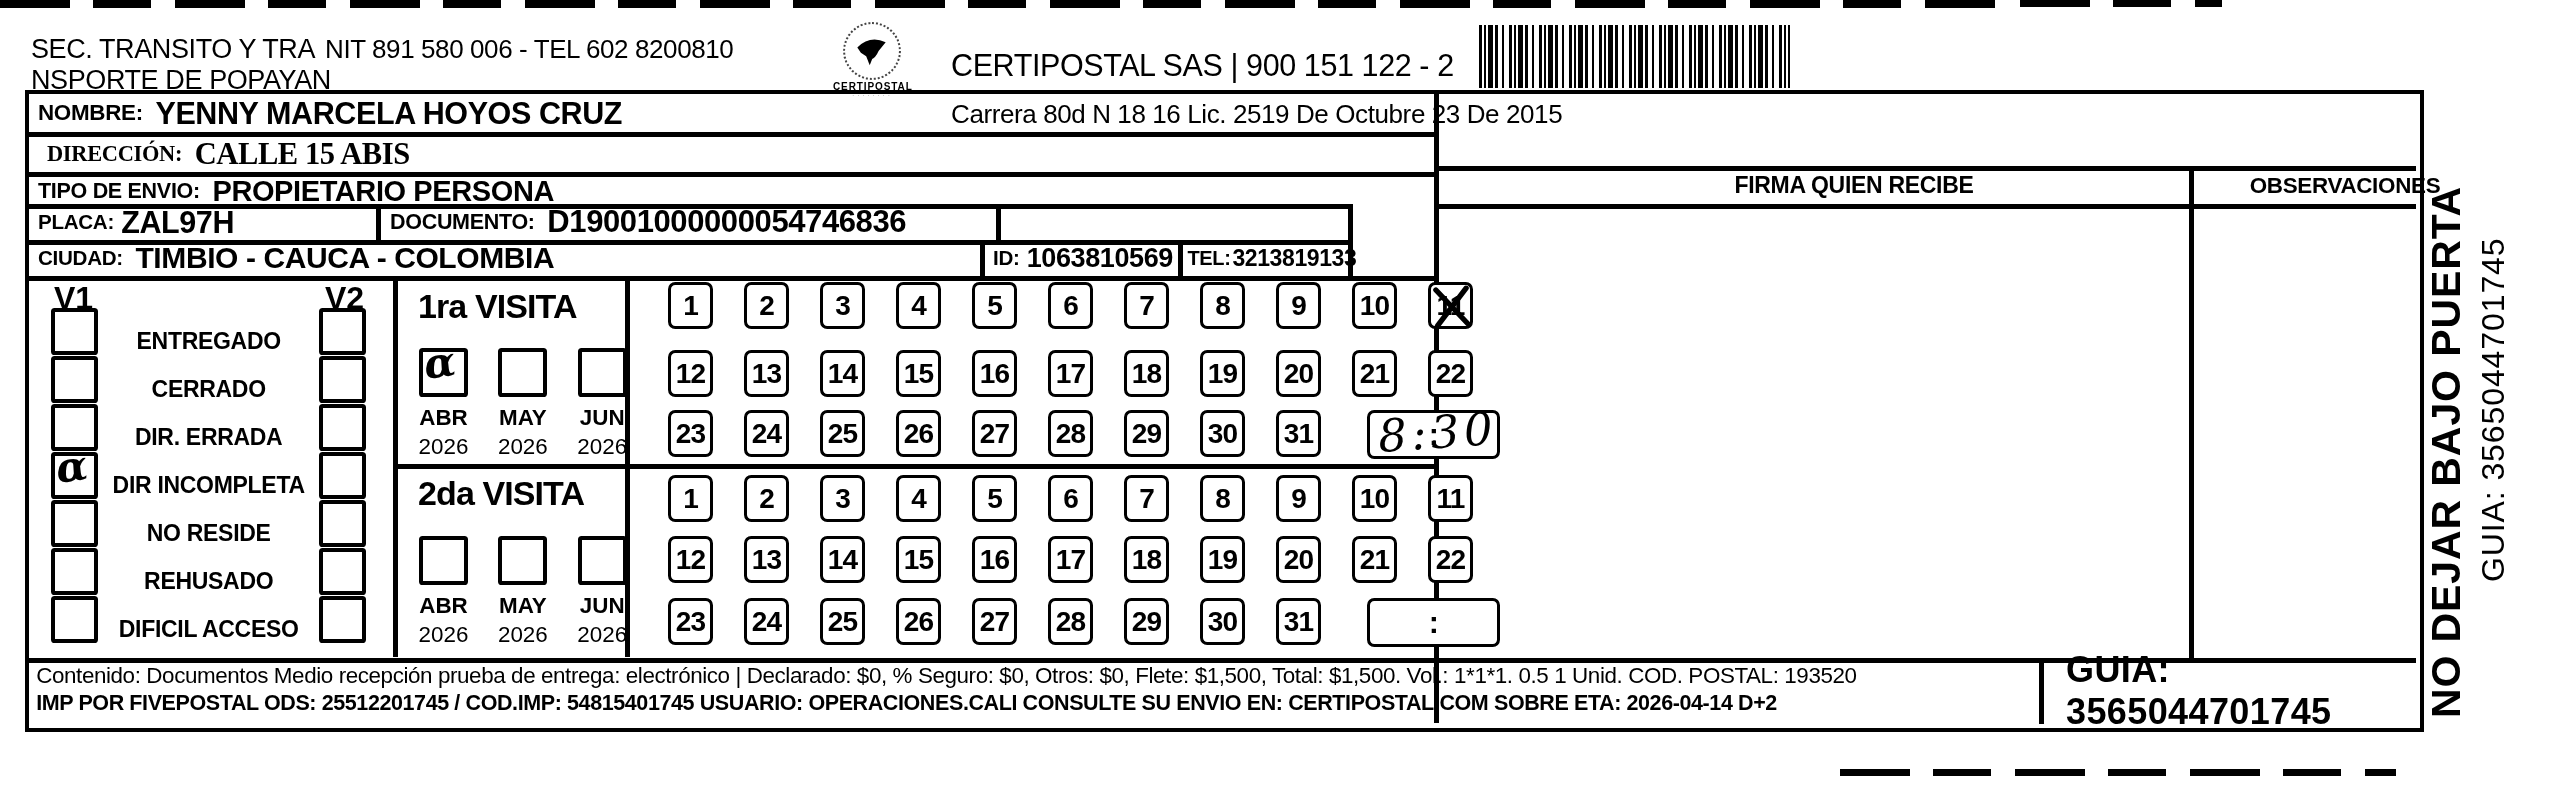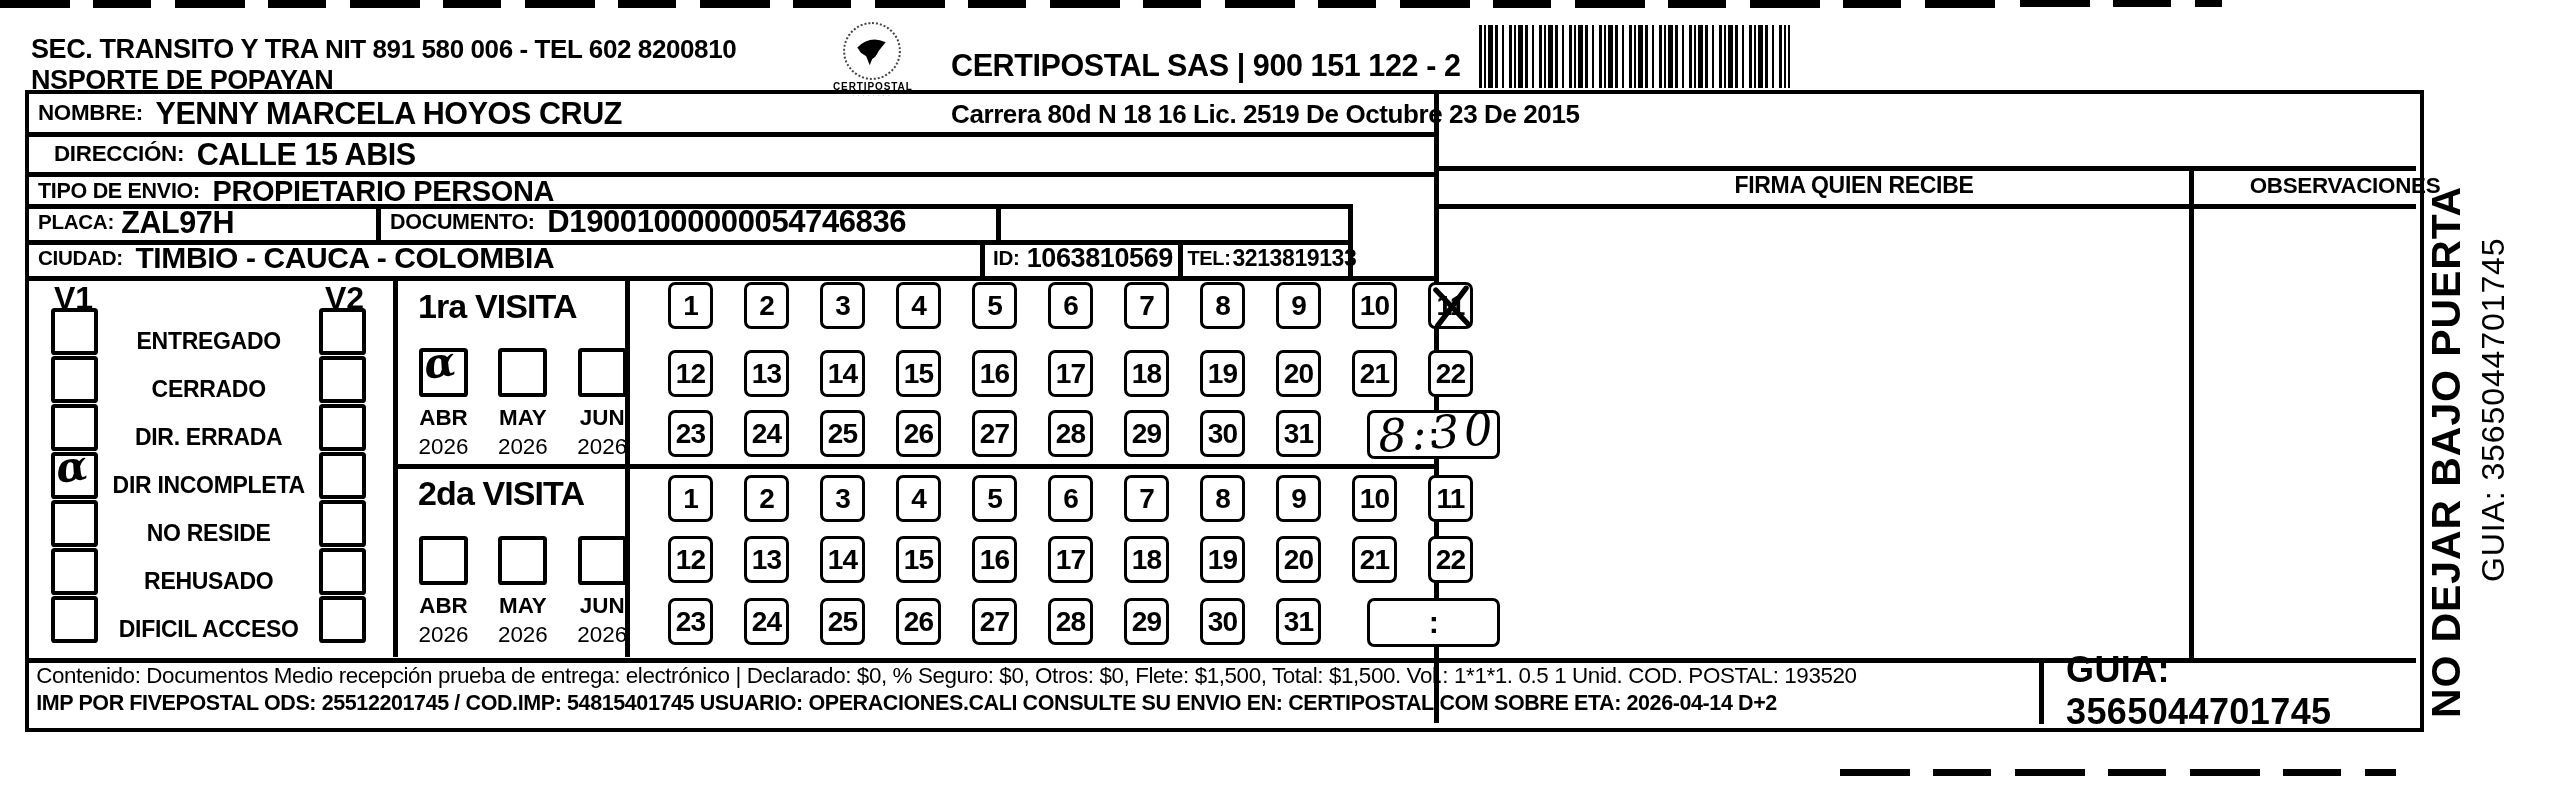--- a/index.html
+++ b/index.html
@@ -4,21 +4,21 @@
 <style>
   html,body{margin:0;padding:0;background:#e8e8e8;}
   .sheet{
     position:relative;width:2576px;height:788px;background:#ffffff;
     font-family:"Liberation Sans",sans-serif;color:#000;overflow:hidden;
   }
   
   .dashes{position:absolute;height:8px;
     background:repeating-linear-gradient(90deg,#000 0 70px,transparent 70px 93px,#000 93px 151px,transparent 151px 175px);}
   
-  .hdr-block{position:absolute;font-weight:700;letter-spacing:-0.4px;white-space:pre-line;}
+  .hdr-block{position:absolute;font-weight:400;letter-spacing:-0.4px;white-space:pre-line;}
   .logo{position:absolute;width:77px;text-align:center;}
   .logo-circle{width:54px;height:54px;margin:0 auto;border:2.7px dotted #444;border-radius:50%;
     display:flex;align-items:center;justify-content:center;}
   .logo-txt{font-size:10px;font-weight:700;letter-spacing:0.9px;margin-top:1.8px;}
   .logo-sub{font-size:5.4px;letter-spacing:0.9px;color:#333;}
   .barcode{position:absolute;left:1479px;top:25px;width:311px;height:63px;
     background:repeating-linear-gradient(90deg,#000 0 2.7px,#fff 2.7px 5.4px,#000 5.4px 7.2px,#fff 7.2px 9px,#000 9px 14.4px,#fff 14.4px 16px,#000 16px 19px,#fff 19px 23px,#000 23px 25px,#fff 25px 30px);}
   
   .table{position:absolute;left:25px;top:90px;width:2391px;height:634px;border:4.5px solid #000;}
   .hl{position:absolute;height:4.5px;background:#000;}
@@ -114,21 +114,21 @@
     <div class="vl" style="left:951px;top:146px;height:36px;"></div>
     <div class="vl" style="left:1149px;top:146px;height:36px;"></div>
     <div class="vl" style="left:1319px;top:110px;height:72px;"></div>
     <div class="vl" style="left:2160px;top:72px;height:492px;"></div>
     <div class="vl" style="left:2010px;top:564px;height:66px;"></div>
 
     <div class="frow" style="left:0;top:0;width:1405px;height:38px;">
       <span class="lbl" style="font-size:22.4px;">NOMBRE:</span>
       <span class="val" style="font-size:30.5px;">YENNY MARCELA HOYOS CRUZ</span>
     </div>
-    <div class="frow" style="left:16px;top:42px;width:1405px;height:36px;">
+    <div class="frow" style="left:9px;top:42px;width:1405px;height:36px;font-family:Liberation Serif, serif;">
       <span class="lbl" style="font-size:22.4px;">DIRECCIÓN:</span>
       <span class="val" style="font-size:30.5px;">CALLE 15 ABIS</span>
     </div>
     <div class="frow" style="left:0;top:83px;width:1405px;height:28px;">
       <span class="lbl" style="font-size:21.5px;">TIPO DE ENVIO:</span>
       <span class="val" style="font-size:29px;">PROPIETARIO PERSONA</span>
     </div>
     <div class="frow" style="left:0;top:110px;width:347px;height:36px;">
       <span class="lbl" style="font-size:20.6px;">PLACA:</span>
       <span class="val" style="font-size:30.5px;margin-left:7.2px;text-align:center;">ZAL97H</span>

